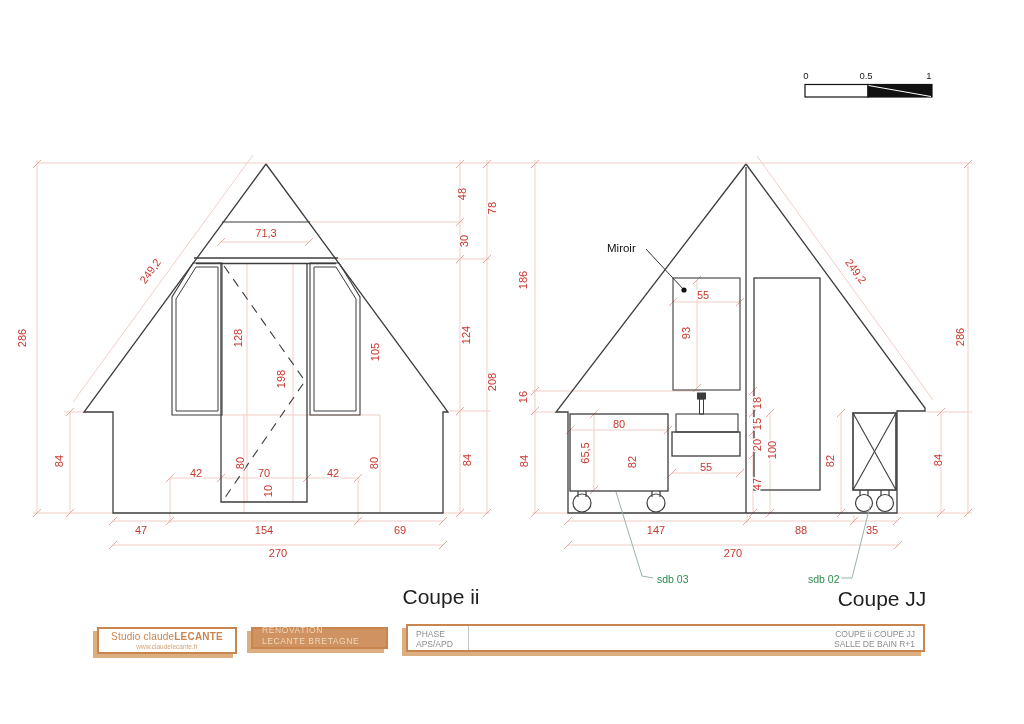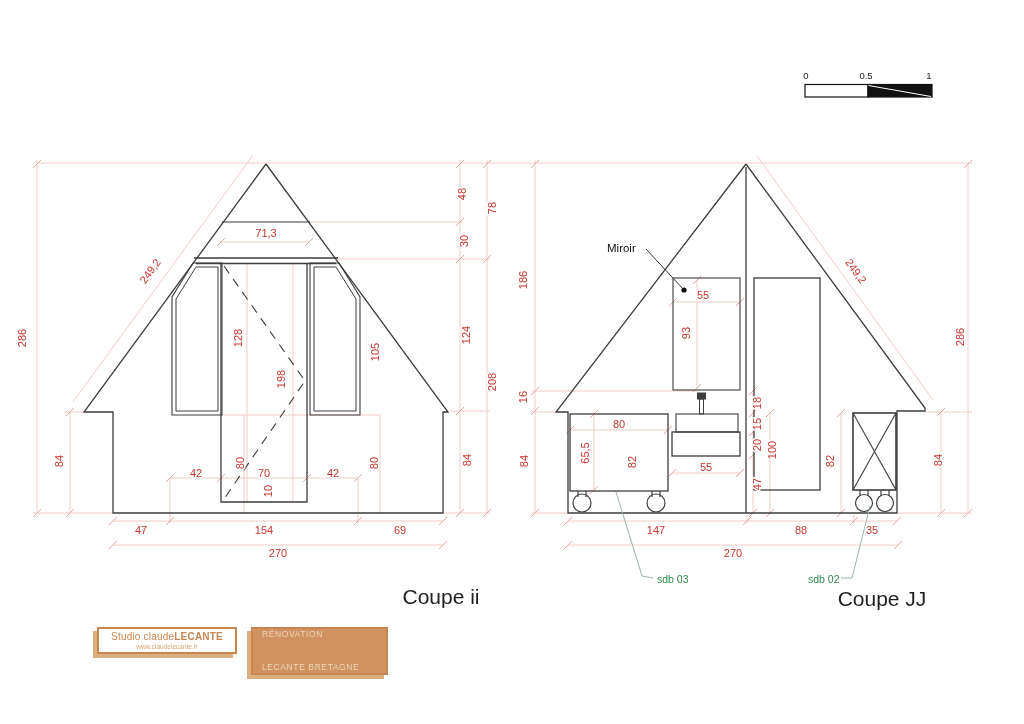--- a/index.html
+++ b/index.html
@@ -5,22 +5,22 @@
   html,body{margin:0;padding:0;background:#ffffff;}
   .page{position:relative;width:1024px;height:724px;background:#fff;
         font-family:"Liberation Sans",sans-serif;overflow:hidden;}
   .page svg{position:absolute;left:0;top:0;font-family:"Liberation Sans",sans-serif;}
   .tb{position:absolute;box-sizing:border-box;border:2px solid #c9854f;
       box-shadow:-4px 4px 0 #dcaf80;background:#fff;}
   .tb1{left:97px;top:627px;width:140px;height:27px;display:flex;flex-direction:column;
        align-items:center;justify-content:center;}
   .tb1 .l1{font-size:10px;color:#c9854f;letter-spacing:.2px;white-space:nowrap;}
   .tb1 .l2{font-size:6.5px;color:#d4a477;margin-top:1px;}
-  .tb2{left:251px;top:627px;width:137px;height:48px;background:#cf9260;display:flex;
-       flex-direction:column;justify-content:space-between;padding-left:9px;}
+  .tb2{left:251px;top:627px;width:137px;height:22px;background:#cf9260;display:flex;
+       flex-direction:column;justify-content:flex-end;padding-left:9px;}
   .tb2 .l{font-size:8.5px;color:#eed9bb;letter-spacing:.6px;line-height:11px;}
   .tb3{left:406px;top:624px;width:519px;height:28px;display:flex;align-items:stretch;}
   .tb3 .phase{width:52px;padding:3px 0 0 8px;font-size:8.5px;color:#8c8c8c;
               line-height:10px;border-right:1px solid #c9c9c9;}
   .tb3 .spacer{flex:1;}
   .tb3 .sheet{text-align:right;padding:3px 8px 0 0;font-size:8.5px;color:#8c8c8c;line-height:10px;}
 </style>
 </head>
 <body>
 
@@ -228,14 +228,25 @@
   <div class="tb tb1">
     <div class="l1"><span>Studio claude</span><b>LECANTE</b></div>
     <div class="l2">www.claudelecante.fr</div>
   </div>
 
   <div class="tb tb2">
     <div class="l">RÉNOVATION</div>
     <div class="l">LECANTE BRETAGNE</div>
   </div>
 
+  <div class="tb tb3">
+    <div class="phase">
+      <div>PHASE</div>
+      <div>APS/APD</div>
+    </div>
+    <div class="spacer"></div>
+    <div class="sheet">
+      <div>COUPE ii COUPE JJ</div>
+      <div>SALLE DE BAIN R+1</div>
+    </div>
+  </div>
 
 </div>
 
 </body></html>

